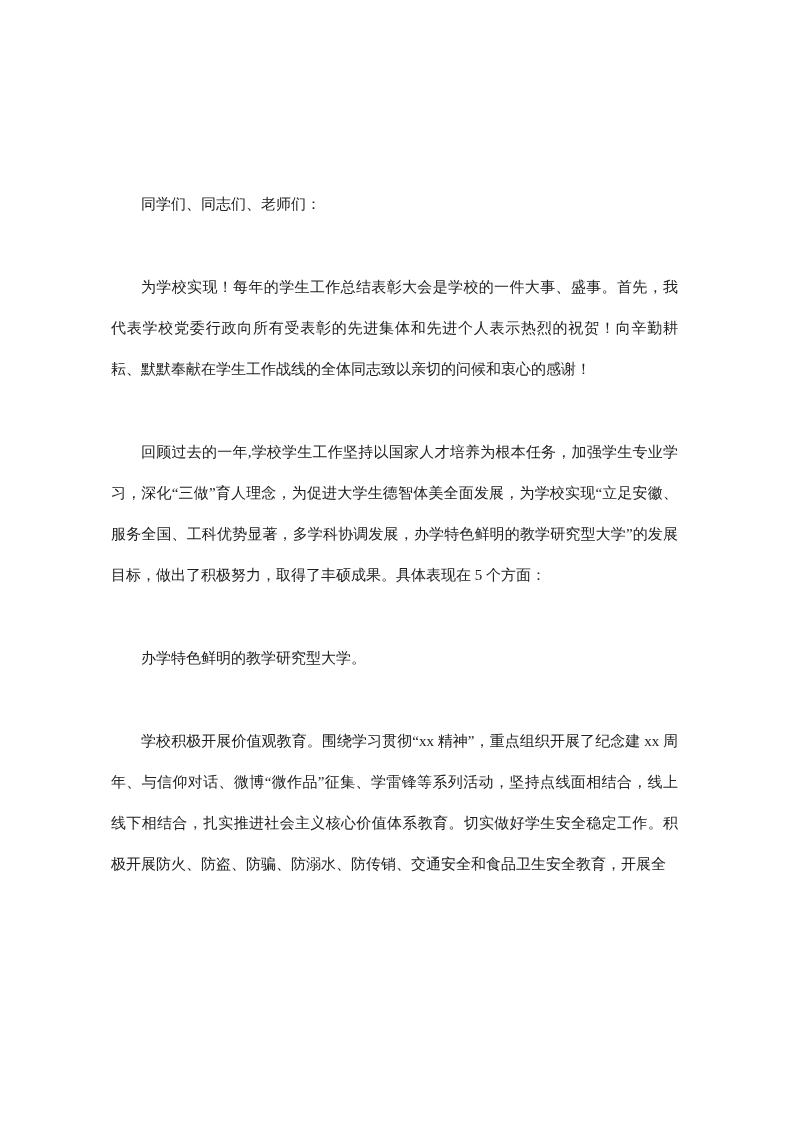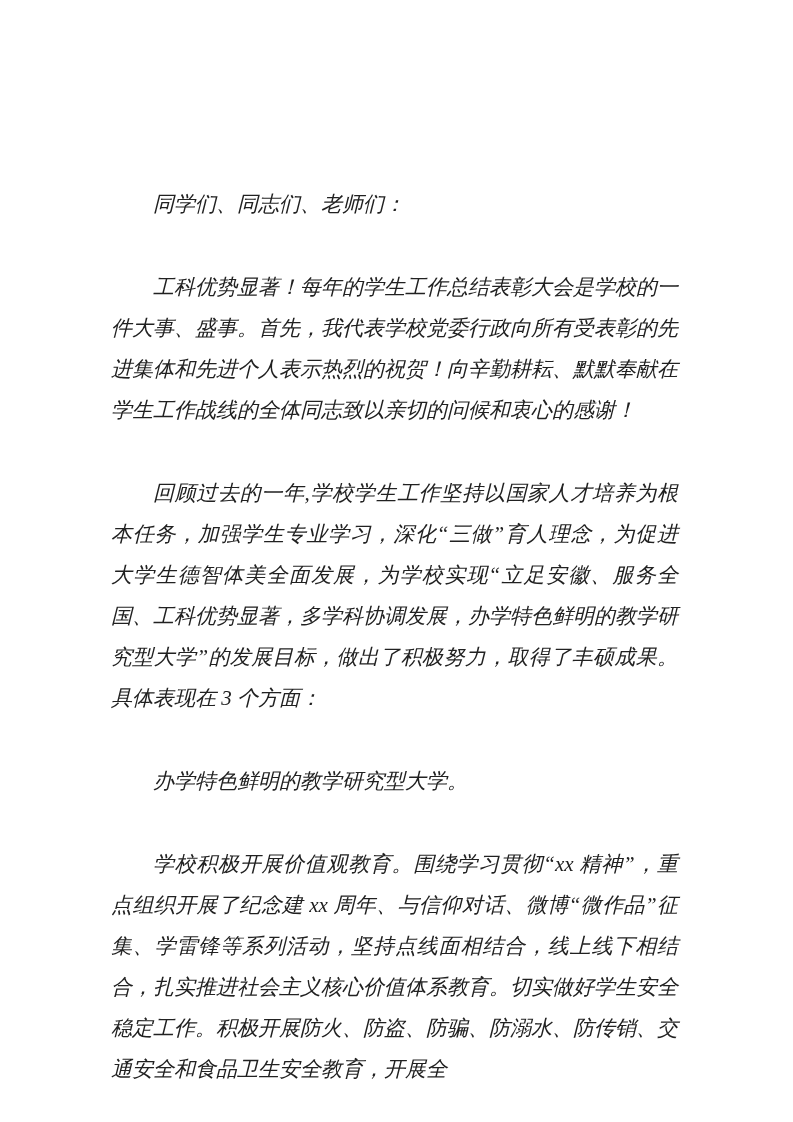--- a/index.html
+++ b/index.html
@@ -14,35 +14,34 @@
     height: 1122px;
     margin: 0 auto;
     background: #ffffff;
     overflow: hidden;
     box-sizing: border-box;
     padding: 184px 115px 0 111px;
     font-family: "Liberation Serif", "DejaVu Serif", serif;
   }
   .para {
     margin: 0 0 42px 0;
-    font-size: 21px;
+    font-size: 15px;
     line-height: 41px;
     color: #212121;
     text-align: justify;
     text-justify: inter-ideograph;
     text-indent: 2em;
     word-break: break-all;
-    font-style: italic;
   }
   .para:last-child {
     margin-bottom: 0;
   }
 </style>
 </head>
 <body>
 
 <div class="page">
   <p class="para">同学们、同志们、老师们：</p>
-  <p class="para">工科优势显著！每年的学生工作总结表彰大会是学校的一件大事、盛事。首先，我代表学校党委行政向所有受表彰的先进集体和先进个人表示热烈的祝贺！向辛勤耕耘、默默奉献在学生工作战线的全体同志致以亲切的问候和衷心的感谢！</p>
-  <p class="para">回顾过去的一年,学校学生工作坚持以国家人才培养为根本任务，加强学生专业学习，深化“三做”育人理念，为促进大学生德智体美全面发展，为学校实现“立足安徽、服务全国、工科优势显著，多学科协调发展，办学特色鲜明的教学研究型大学”的发展目标，做出了积极努力，取得了丰硕成果。具体表现在 3 个方面：</p>
+  <p class="para">为学校实现！每年的学生工作总结表彰大会是学校的一件大事、盛事。首先，我代表学校党委行政向所有受表彰的先进集体和先进个人表示热烈的祝贺！向辛勤耕耘、默默奉献在学生工作战线的全体同志致以亲切的问候和衷心的感谢！</p>
+  <p class="para">回顾过去的一年,学校学生工作坚持以国家人才培养为根本任务，加强学生专业学习，深化“三做”育人理念，为促进大学生德智体美全面发展，为学校实现“立足安徽、服务全国、工科优势显著，多学科协调发展，办学特色鲜明的教学研究型大学”的发展目标，做出了积极努力，取得了丰硕成果。具体表现在 5 个方面：</p>
   <p class="para">办学特色鲜明的教学研究型大学。</p>
   <p class="para">学校积极开展价值观教育。围绕学习贯彻“xx 精神”，重点组织开展了纪念建 xx 周年、与信仰对话、微博“微作品”征集、学雷锋等系列活动，坚持点线面相结合，线上线下相结合，扎实推进社会主义核心价值体系教育。切实做好学生安全稳定工作。积极开展防火、防盗、防骗、防溺水、防传销、交通安全和食品卫生安全教育，开展全</p>
 </div>
 
 </body></html>

